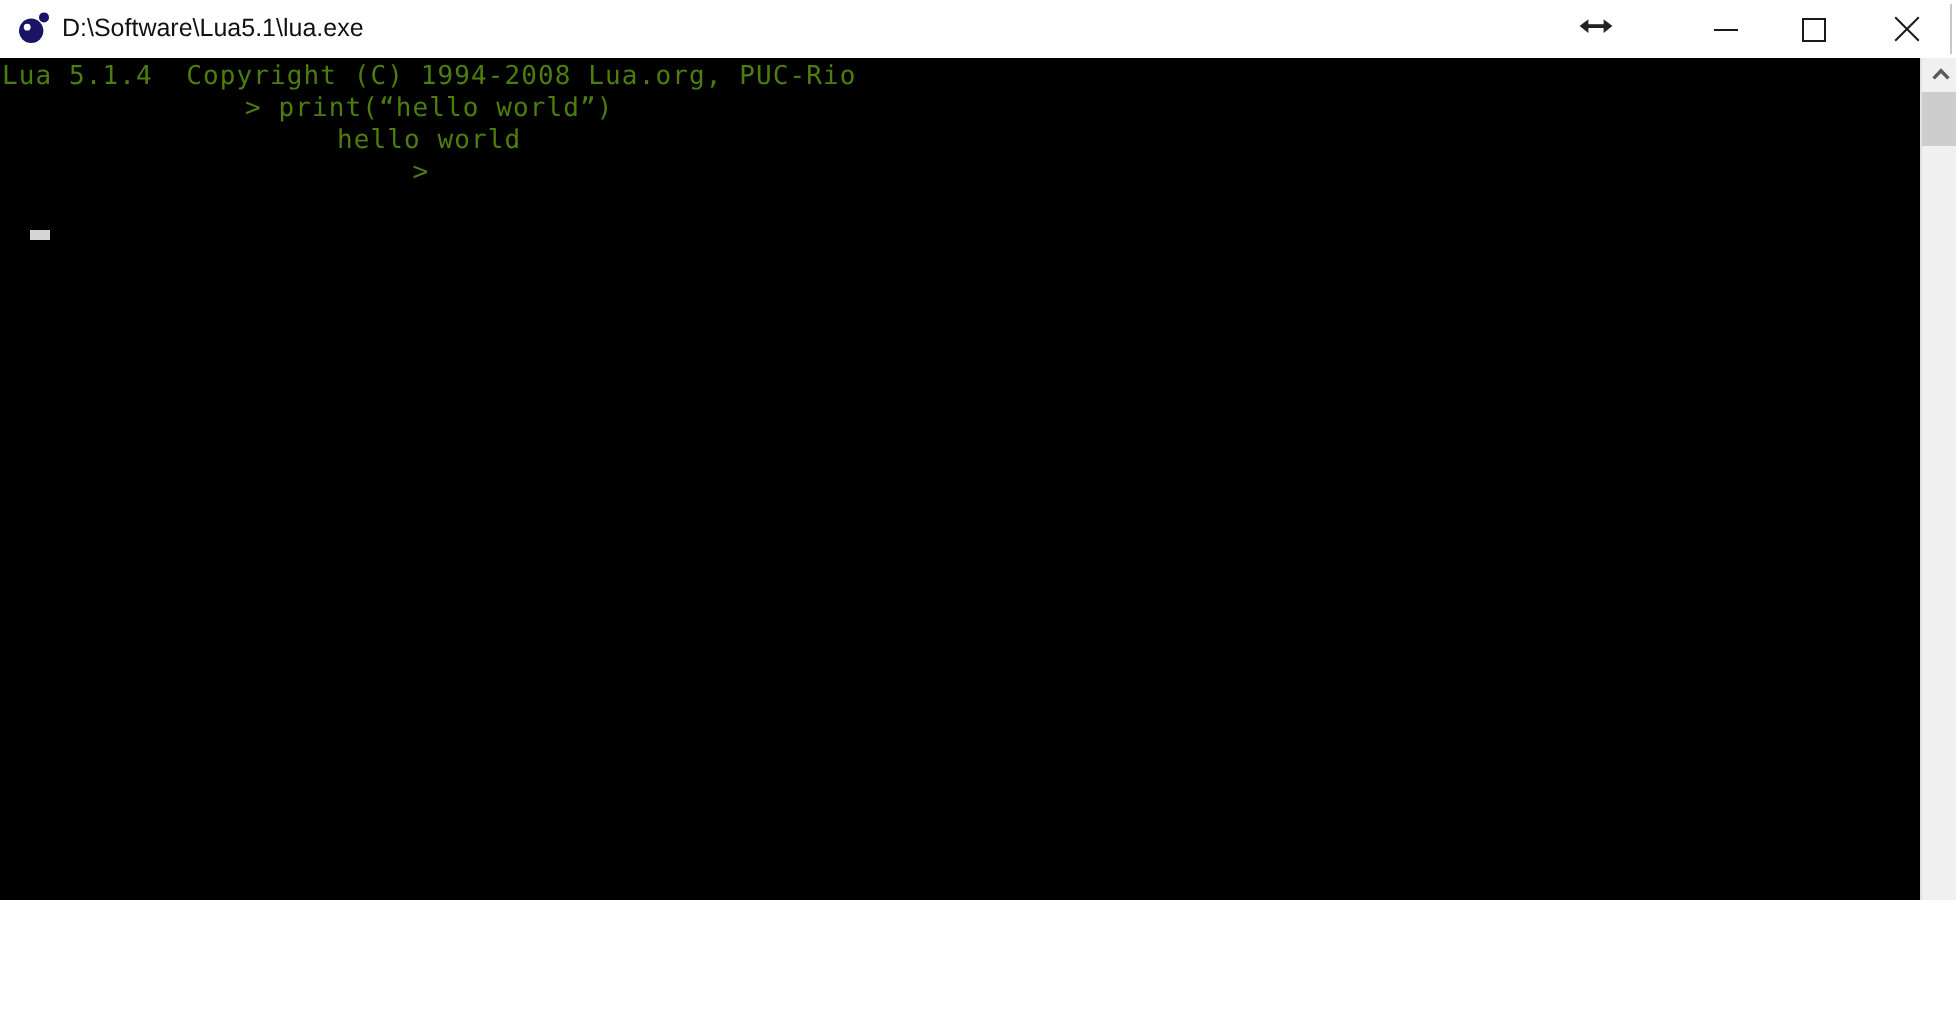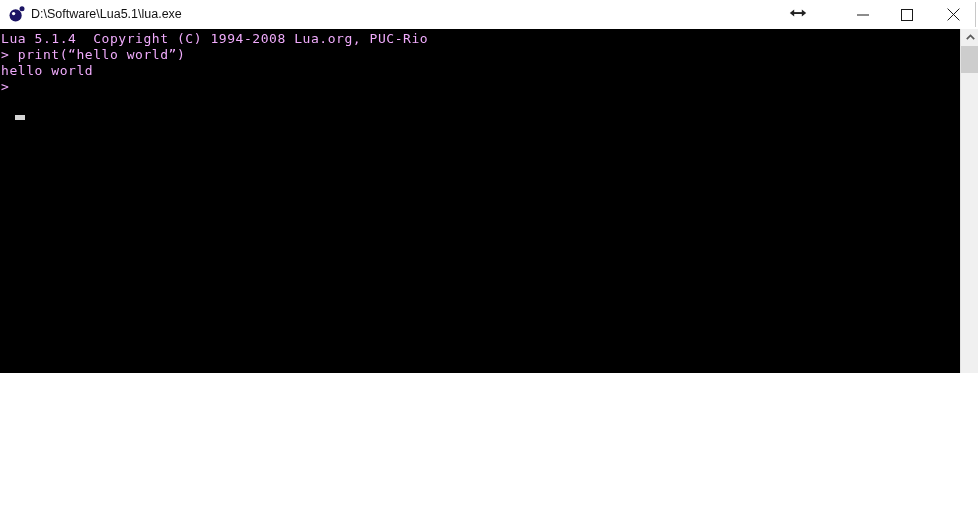--- a/index.html
+++ b/index.html
@@ -9,21 +9,21 @@
   }
   body {
     width: 978px;
     height: 511px;
     overflow: hidden;
     font-family: "Liberation Sans", sans-serif;
   }
   #window {
     position: relative;
     width: 978px;
-    height: 373px;
+    height: 450px;
     background: #000000;
     overflow: hidden;
   }
 
   
   #titlebar {
     position: absolute;
     left: 0; top: 0;
     width: 978px;
     height: 29px;
@@ -99,22 +99,23 @@
   #console-text {
     position: absolute;
     left: 1px;
     top: 2px;
     margin: 0;
     padding: 0;
     font-family: "DejaVu Sans Mono", "Liberation Mono", monospace;
     font-size: 13px;
     line-height: 16px;
     letter-spacing: 0.55px;
-    color: #f0abfc;
+    color: #4d7c0f;
     white-space: pre;
+    text-align: center;
   }
   #cursor-block {
     position: absolute;
     left: 15px;
     top: 86px;
     width: 10px;
     height: 5px;
     background: #d5d5d5;
   }
 

